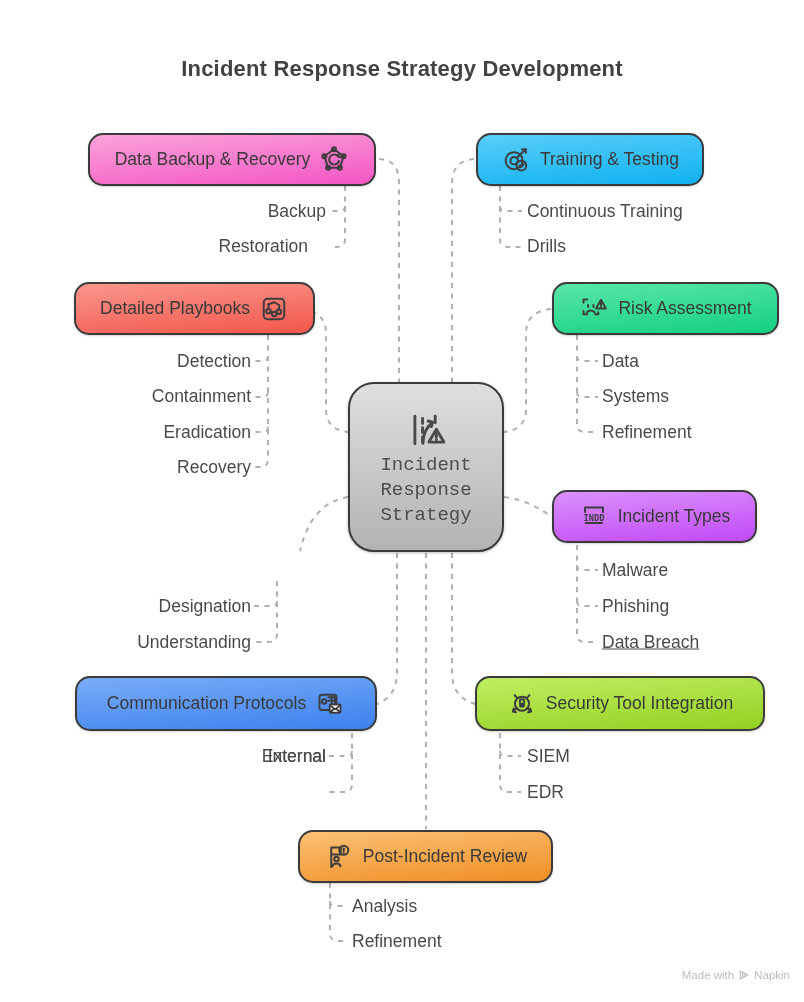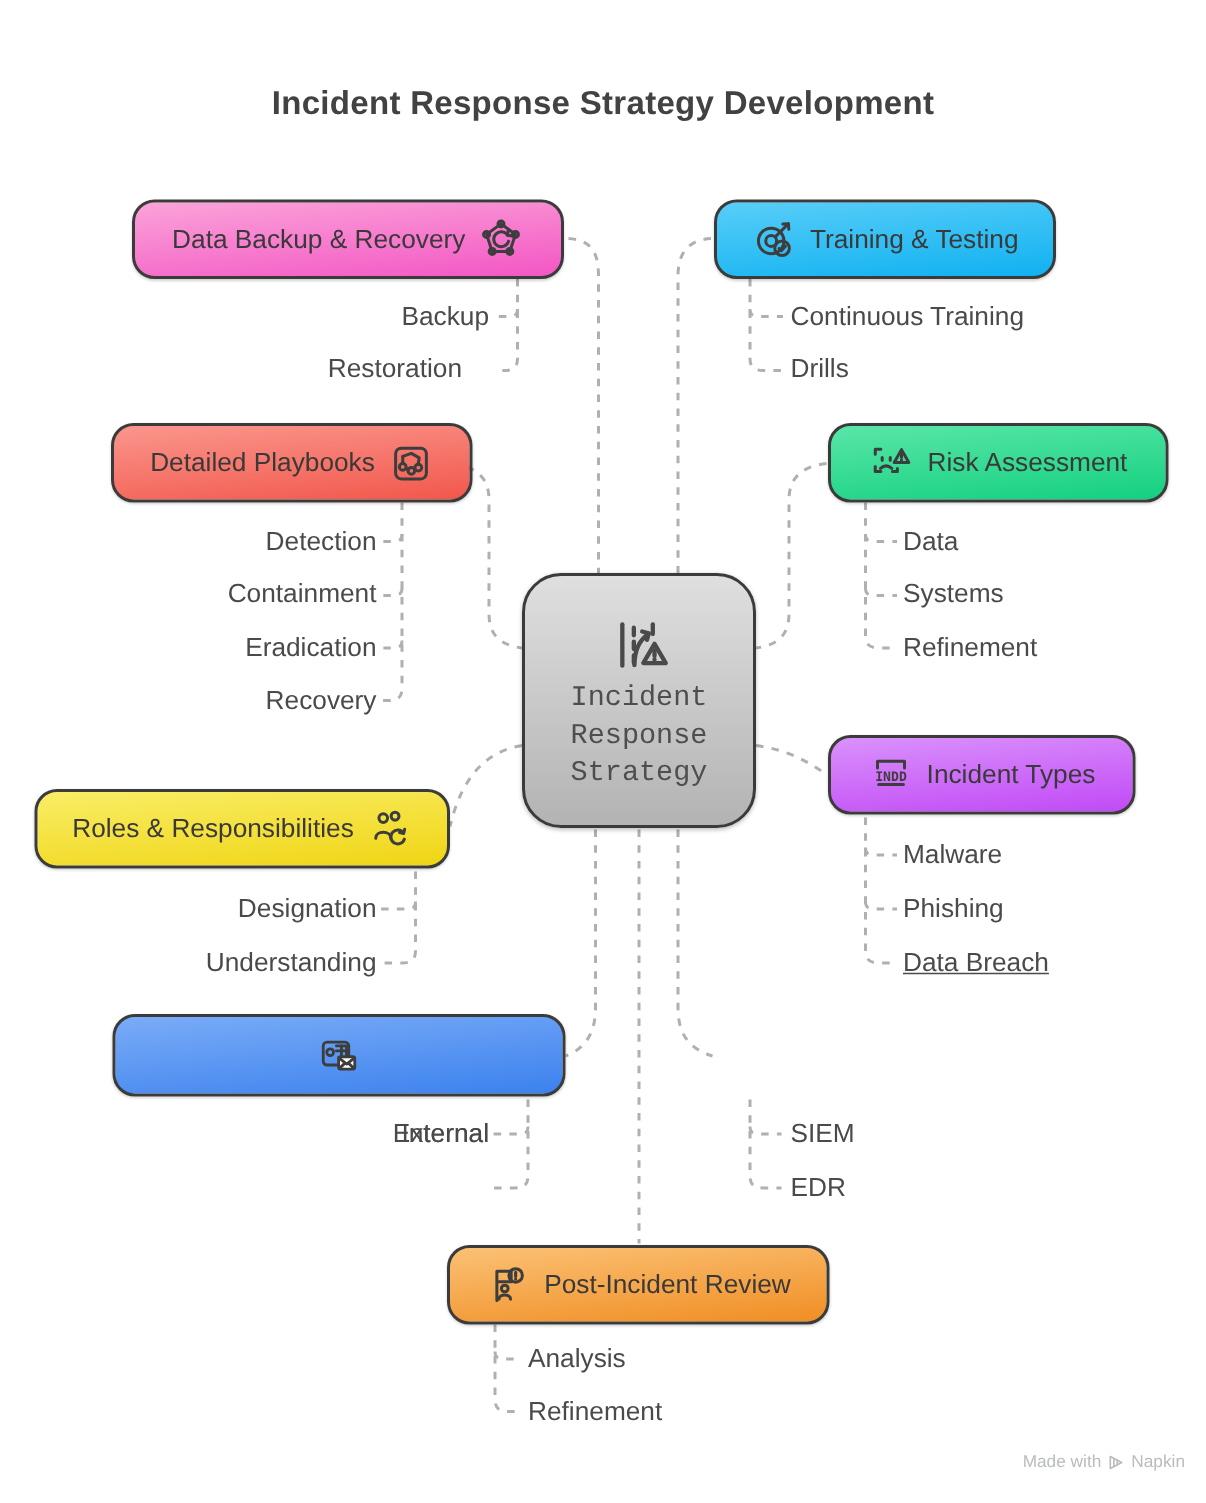--- a/index.html
+++ b/index.html
@@ -174,61 +174,68 @@
       <path d="M17.6 4.6 L21.5 11.5 L13.7 11.5 Z"></path>
       <path d="M17.6 6.9 V8.7"></path>
         <path d="M17.6 10 V10.1"></path>
     </svg>
     <span>Risk Assessment</span>
   </div>
   <span class="child" style="left:602px;top:361px;">Data</span>
   <span class="child" style="left:602px;top:396px;">Systems</span>
   <span class="child" style="left:602px;top:432px;">Refinement</span>
 
-  <div class="node g-yellow" style="left:23px;top:526px;width:277px;height:53px;">
-    <span>Roles &amp; Responsibilities</span>
-    <svg viewBox="0 0 24 24" width="30" height="30" stroke="#3d3d3d" stroke-width="1.6" fill="none" stroke-linecap="round" stroke-linejoin="round">
-      <circle cx="8.4" cy="5.9" r="2.3"></circle>
-      <circle cx="14.7" cy="4.9" r="2.1"></circle>
-      <path d="M4.4 16.6 C4.4 12.4 12.4 12.4 12.4 16.6"></path>
-      <path d="M19.2 13.9 A3.7 3.7 0 1 0 19.7 17.1"></path>
-      <path d="M19.8 11.9 L19.3 14.1 L17.1 13.6"></path>
-    </svg>
-  </div>
   <span class="child" style="right:553px;top:606px;">Designation</span>
   <span class="child" style="right:553px;top:642px;">Understanding</span>
 
   <div class="node g-purple" style="left:552px;top:490px;width:205px;height:53px;align-items:center;">
     <svg viewBox="0 0 24 24" width="30" height="30" stroke="#3d3d3d" stroke-width="1.6" fill="none" stroke-linecap="round" stroke-linejoin="round">
       <path d="M4.8 8 V4.4 H19.2 V8"></path>
       <text x="12" y="14.8" text-anchor="middle" font-size="7" font-weight="bold" font-family="'DejaVu Sans Mono',monospace" fill="#3d3d3d" stroke="none">INDD</text>
       <path d="M5.4 16.8 H18.6"></path>
     </svg>
     <span>Incident Types</span>
   </div>
   <span class="child" style="left:602px;top:570px;">Malware</span>
   <span class="child" style="left:602px;top:606px;">Phishing</span>
   <span class="child" style="left:602px;top:642px;text-decoration:underline;">Data Breach</span>
 
   <div class="node g-blue" style="left:75px;top:676px;width:302px;height:55px;">
+    <span>Communication Protocols</span>
     <svg viewBox="0 0 24 24" width="30" height="30" stroke="#3d3d3d" stroke-width="1.5" fill="none" stroke-linecap="round" stroke-linejoin="round">
       <rect x="3.6" y="4.6" width="13.6" height="12.2" rx="2"></rect>
       <circle cx="7.3" cy="10" r="1.8"></circle>
       <path d="M10.6 6.6 H16 V12"></path>
       <path d="M13.3 6.6 V12"></path>
       <path d="M10.6 9.3 H16"></path>
       <rect x="11.8" y="12.4" width="8.6" height="6.6" rx="1" fill="#ffffff"></rect>
       <path d="M11.8 12.9 L16.1 16.3 L20.4 12.9"></path>
       <path d="M12.2 18.6 L15.2 15.8"></path>
       <path d="M20 18.6 L17 15.8"></path>
     </svg>
   </div>
   <span class="child" style="right:478px;top:756px;">Internal</span>
   <span class="child" style="right:478px;top:756px;">External</span>
 
+  <div class="node g-lime" style="left:475px;top:676px;width:290px;height:55px;">
+    <svg viewBox="0 0 24 24" width="30" height="30" stroke="#3d3d3d" stroke-width="1.6" fill="none" stroke-linecap="round" stroke-linejoin="round">
+      <circle cx="12" cy="11.8" r="5.6"></circle>
+      <path d="M10.3 11 V9.9 A1.7 1.7 0 0 1 13.7 9.9 V11"></path>
+      <rect x="9.7" y="11" width="4.6" height="3.7" rx="0.9" fill="#3d3d3d" stroke="none"></rect>
+      <path d="M8.2 7.2 L6.7 5.7"></path>
+        <circle cx="6.2" cy="5.1" r="0.9" fill="#3d3d3d" stroke="none"></circle>
+      <path d="M15.8 7.2 L17.3 5.7"></path>
+        <circle cx="17.8" cy="5.1" r="0.9" fill="#3d3d3d" stroke="none"></circle>
+      <path d="M7.8 15.2 L5 17.8"></path>
+        <path d="M5.4 15.6 L4.7 18 L7.1 18.6"></path>
+      <path d="M16.2 15.2 L19 17.8"></path>
+        <path d="M18.6 15.6 L19.3 18 L16.9 18.6"></path>
+    </svg>
+    <span>Security Tool Integration</span>
+  </div>
   <span class="child" style="left:527px;top:756px;">SIEM</span>
   <span class="child" style="left:527px;top:792px;">EDR</span>
 
   <div class="node g-orange" style="left:298px;top:830px;width:255px;height:53px;">
     <svg viewBox="0 0 24 24" width="30" height="30" stroke="#3d3d3d" stroke-width="1.6" fill="none" stroke-linecap="round" stroke-linejoin="round">
       <path d="M5.8 20 V4.4 H13.4 V10 H5.8"></path>
       <circle cx="10" cy="13.6" r="1.8"></circle>
       <path d="M6.9 19.3 C6.9 16.4 13.1 16.4 13.1 19.3"></path>
       <circle cx="15.8" cy="6.6" r="3.6"></circle>
       <path d="M15.8 4.9 V7.2"></path>

